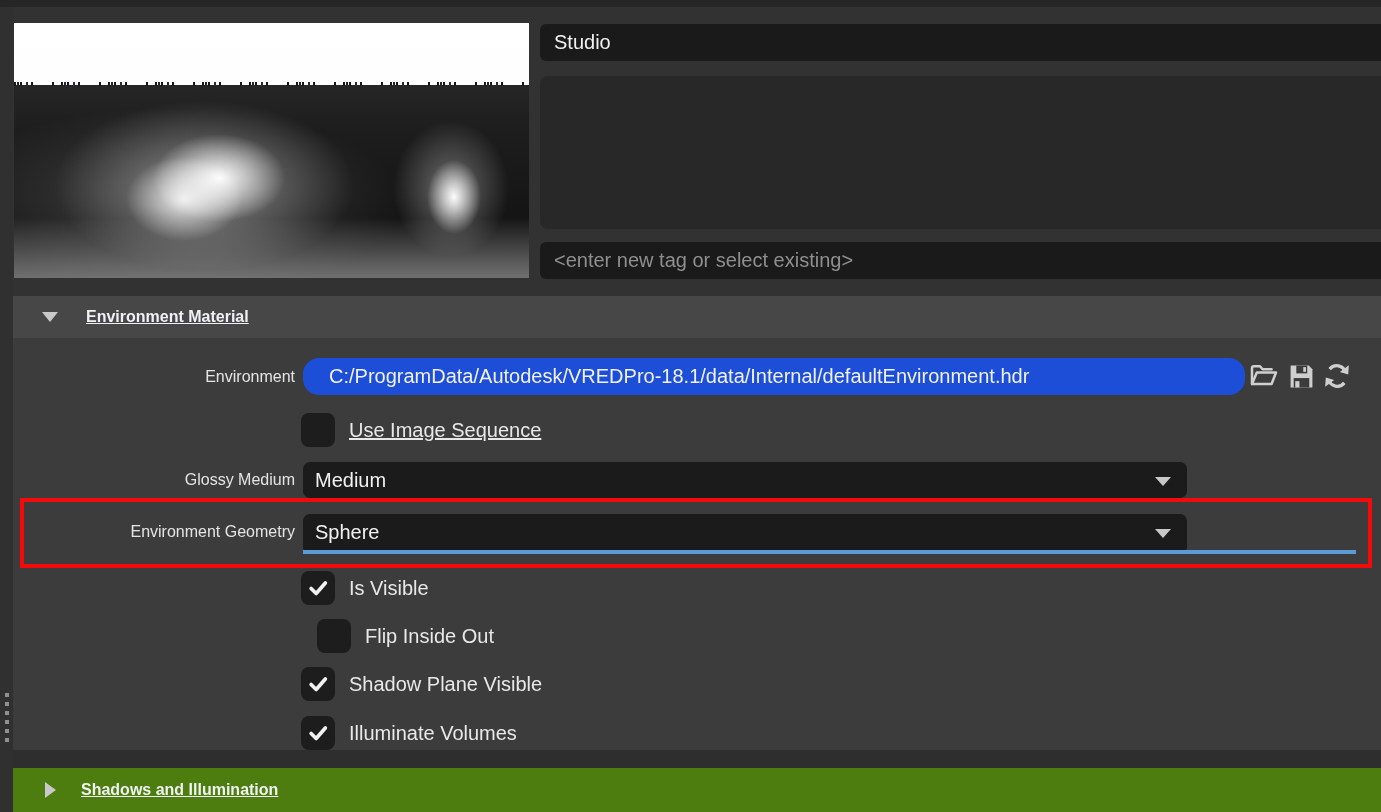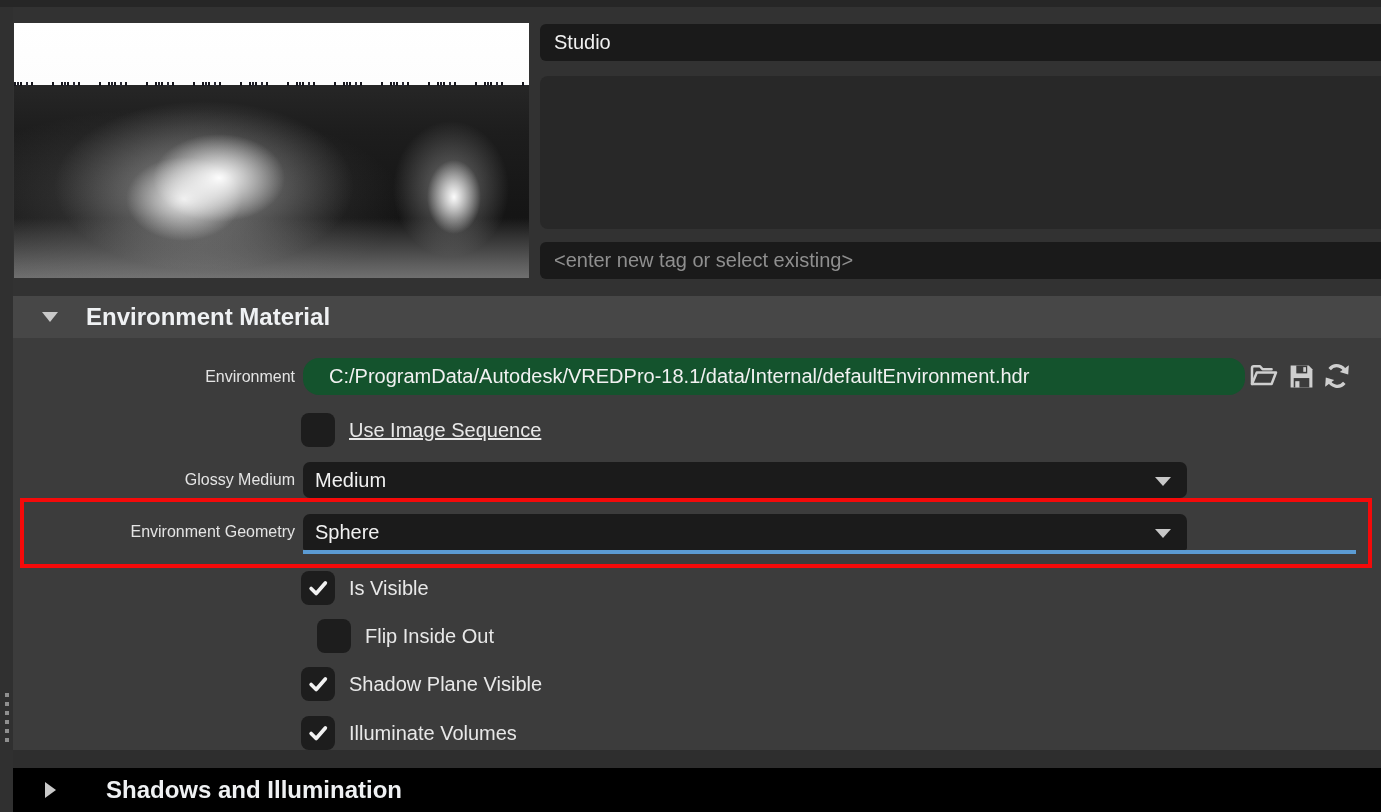--- a/index.html
+++ b/index.html
@@ -52,41 +52,41 @@
   .field input::placeholder { color:#8f8f8f; opacity:1; }
   .name-field { left:540px; top:24px; width:848px; height:37px; }
   .tags-box { left:540px; top:76px; width:848px; height:153px; background:#282828; border-radius:8px; }
   .tag-field { left:540px; top:242px; width:848px; height:37px; }
 
   
   .section-header {
     left:13px; width:1368px; height:42px; background:#474747;
     display:flex; align-items:center; cursor:default;
   }
-  .section-header .title { font-size:24px; font-weight:700; color:#eff1f3; margin-left:28px; }
+  .section-header .title { font-size:16px; font-weight:700; color:#eff1f3; margin-left:28px;text-decoration:underline; }
   .hdr-env { top:296px; }
-  .hdr-shadows { top:768px; height:44px; background:#000000;gap:25px; }
+  .hdr-shadows { top:768px; height:44px; background:#4d7c0f; }
   .tri-down { margin-left:29px; width:0; height:0; border-left:8px solid transparent; border-right:8px solid transparent; border-top:10px solid #c9c9c9; }
   .tri-right { margin-left:32px; width:0; height:0; border-top:8px solid transparent; border-bottom:8px solid transparent; border-left:11px solid #c9c9c9; }
 
   .content-bg { left:13px; top:338px; width:1368px; height:412px; background:#3c3c3c; }
   .gap-line { left:13px; top:750px; width:1368px; height:18px; background:#2e2e2e; }
 
   
   .row-label {
     left:20px; width:275px; text-align:right; font-size:16px; color:#e4e4e4;
     white-space:nowrap;
   }
   .lbl-env { top:358px; height:37px; line-height:37px; }
   .lbl-glossy { top:462px; height:36px; line-height:36px; }
   .lbl-geom { top:514px; height:36px; line-height:36px; }
 
   .path-field {
     left:303px; top:358px; width:942px; height:37px;
-    background:#14532d; border-radius:16px;
+    background:#1d4ed8; border-radius:16px;
     font-size:20px; color:#f1f1f1; line-height:37px; padding:0 26px;
     white-space:nowrap; overflow:hidden;
   }
 
   .icon-btn { top:363px; width:28px; height:28px; background:transparent; border:none; padding:0; cursor:pointer; }
   .btn-folder { left:1250px; }
   .btn-save { left:1287px; }
   .btn-refresh { left:1323px; top:362px; }
 
   .dropdown {

